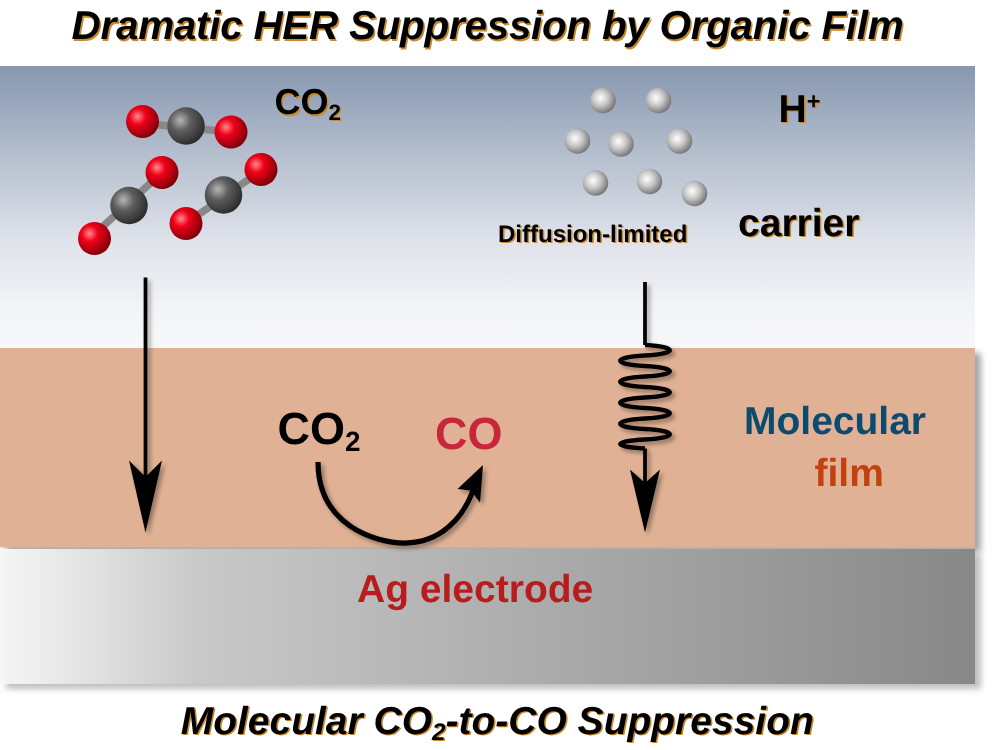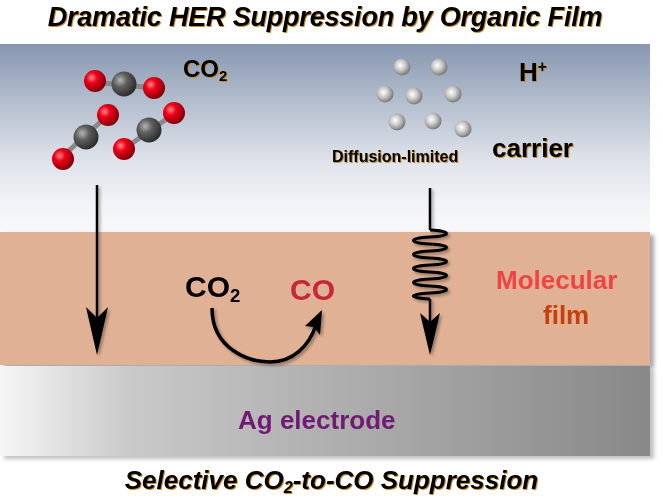--- a/index.html
+++ b/index.html
@@ -14,25 +14,25 @@
         box-shadow:4px 3px 4px rgba(0,0,0,0.35);}
   .electrode{position:absolute;left:0;top:366px;width:650px;height:90px;
              background:linear-gradient(to right,#f6f6f6 0%,#c9c9c9 20%,#b4b4b4 45%,#9c9c9c 75%,#888888 100%);
              box-shadow:4px 3px 4px rgba(0,0,0,0.25);}
   .lbl{position:absolute;font-weight:bold;white-space:nowrap;}
   .dark{color:#000;text-shadow:1px 1px 0 #c88a2a;}
   .co2-top{left:183px;top:55px;font-size:24px;}
   .hplus{left:519px;top:57px;font-size:26px;}
   .carrier{left:492px;top:93px;font-size:26px;margin-top:40px;}
   .diffusion{left:332px;top:148px;font-size:16px;}
-  .molecular{left:496px;top:265px;font-size:26px;color:#ef4444;}
+  .molecular{left:496px;top:265px;font-size:26px;color:#0c4a6e;}
   .filmtxt{left:543px;top:300px;font-size:26px;color:#c2410c;}
   .co2-film{left:185px;top:270px;font-size:30px;color:#000;}
   .co-film{left:290px;top:273px;font-size:30px;color:#c8263a;}
-  .electrode-lbl{left:238px;top:405px;font-size:26px;color:#701a75;}
+  .electrode-lbl{left:238px;top:377px;font-size:26px;color:#b91c1c;}
   .caption{position:absolute;left:0;top:465px;width:663px;text-align:center;
            font-weight:bold;font-style:italic;font-size:26px;color:#000;text-shadow:1px 1px 0 #c88a2a;}
   sub{font-size:0.62em;vertical-align:-0.25em;line-height:0;}
   sup{font-size:0.6em;vertical-align:0.55em;line-height:0;}
   svg.overlay{position:absolute;left:0;top:0;}
 </style>
 </head>
 <body>
 
 <div class="title">Dramatic HER Suppression by Organic Film</div>
@@ -124,13 +124,13 @@
 <div class="lbl dark diffusion">Diffusion-limited</div>
 
 <div class="lbl molecular">Molecular</div>
 <div class="lbl filmtxt">film</div>
 
 <div class="lbl co2-film"><span>CO</span><sub>2</sub></div>
 <div class="lbl co-film">CO</div>
 
 <div class="lbl electrode-lbl">Ag electrode</div>
 
-<div class="caption"><span>Selective CO</span><sub>2</sub><span>-to-CO Suppression</span></div>
+<div class="caption"><span>Molecular CO</span><sub>2</sub><span>-to-CO Suppression</span></div>
 
 </body></html>

